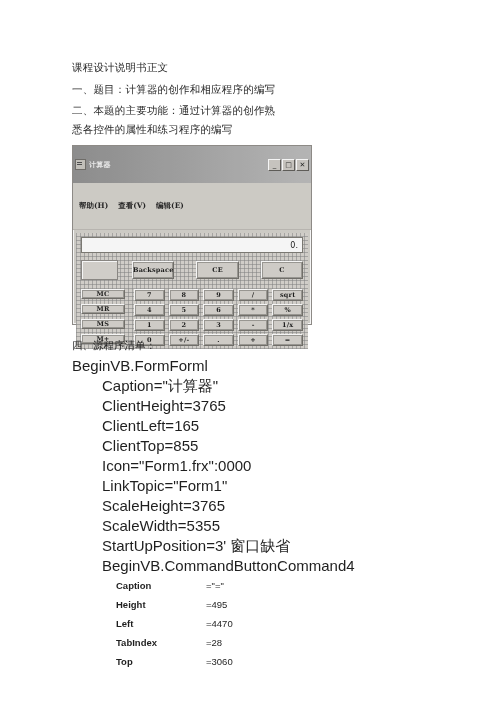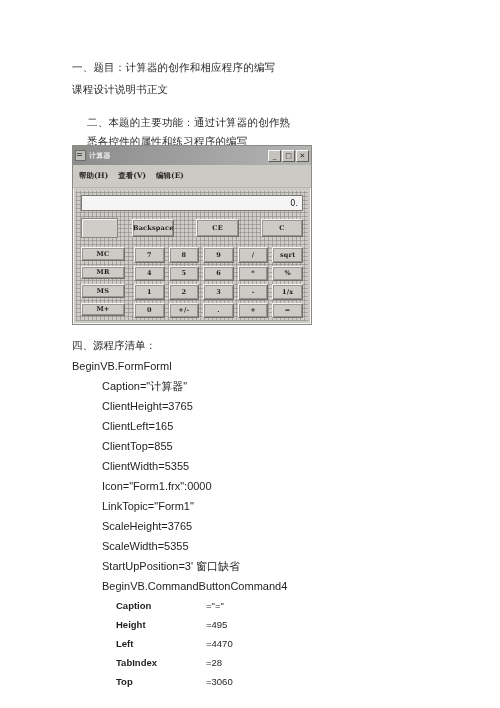--- a/index.html
+++ b/index.html
@@ -34,21 +34,21 @@
   .cn-line {
     font-family: "DejaVu Serif", "Liberation Serif", serif;
     font-size: 10.5px;
     line-height: 18.5px;
     color: #2a2a2a;
     white-space: pre-wrap;
     margin: 0 0 3px 0;
     letter-spacing: .2px;
   }
   .cn-block { margin: 0 0 3px 0; }
-  .cn-block .cn-line { margin: 15px; }
+  .cn-block .cn-line { margin: 0; }
 
   
   .calc-wrap {
     position: absolute;
     left: 72px;
     top: 145px;
     width: 240px;
     height: 180px;
   }
   .calc-window {
@@ -60,21 +60,21 @@
     box-shadow: 0 0 0 1px #ffffff inset;
     display: flex;
     flex-direction: column;
     filter: grayscale(25%) contrast(92%);
   }
   .titlebar {
     height: 13px;
     background: linear-gradient(to right, #8d8d8d, #b9b9b9);
     display: flex;
     align-items: center;
-    padding: 3px 2px;
+    padding: 12px 2px;
     flex: 0 0 auto;
   }
   .title-icon {
     width: 9px; height: 9px;
     background: #c8c4bc;
     border: 1px solid #6d6a65;
     margin-right: 3px;
     position: relative;
     flex: 0 0 auto;
   }
@@ -114,21 +114,21 @@
     line-height: 1;
     color: #1f1f1f;
     font-family: "DejaVu Sans", sans-serif;
   }
 
   .menubar {
     height: 14px;
     display: flex;
     align-items: center;
     gap: 10px;
-    padding: 4px 6px;
+    padding: 16px 6px;
     background: #d4d0c8;
     border-bottom: 1px solid #bdb9b1;
     flex: 0 0 auto;
   }
   .menu-item {
     font-family: "DejaVu Serif", serif;
     font-size: 7.5px;
     color: #1c1c1c;
     font-weight: bold;
     white-space: nowrap;
@@ -229,21 +229,21 @@
 
   
   .code-area {
     position: absolute;
     left: 72px;
     top: 334px;
     width: 380px;
   }
   .code-line {
     font-family: "Liberation Sans", "DejaVu Sans", sans-serif;
-    font-size: 11px;
+    font-size: 15px;
     line-height: 20px;
     color: #1f1f1f;
     white-space: pre;
     margin: 0;
   }
   .code-line.heading-cn {
     font-family: "DejaVu Serif", "Liberation Serif", serif;
     font-size: 10.5px;
     line-height: 22px;
   }
@@ -258,22 +258,22 @@
   }
   .prop-key { width: 90px; flex: 0 0 auto; font-weight: bold; }
   .prop-val { flex: 0 0 auto; }
 </style>
 </head>
 <body>
 
 <div class="page">
 
   <div class="doc-body">
+    <p class="cn-line">课程设计说明书正文</p>
     <p class="cn-line">一、题目：计算器的创作和相应程序的编写</p>
-    <p class="cn-line">课程设计说明书正文</p>
     <div class="cn-block">
       <p class="cn-line">二、本题的主要功能：通过计算器的创作熟
 悉各控件的属性和练习程序的编写</p>
     </div>
     <p class="cn-line">三、程序截图：</p>
   </div>
 
   <div class="calc-wrap">
     <div class="calc-window">
 
@@ -348,21 +348,20 @@
     </div>
   </div>
 
   <div class="code-area">
     <p class="code-line heading-cn">四、源程序清单：</p>
     <p class="code-line">BeginVB.FormForml</p>
     <p class="code-line i1">Caption="计算器"</p>
     <p class="code-line i1">ClientHeight=3765</p>
     <p class="code-line i1">ClientLeft=165</p>
     <p class="code-line i1">ClientTop=855</p>
-    <p class="code-line i1">ClientWidth=5355</p>
     <p class="code-line i1">Icon="Form1.frx":0000</p>
     <p class="code-line i1">LinkTopic="Form1"</p>
     <p class="code-line i1">ScaleHeight=3765</p>
     <p class="code-line i1">ScaleWidth=5355</p>
     <p class="code-line i1">StartUpPosition=3' 窗口缺省</p>
     <p class="code-line i1">BeginVB.CommandButtonCommand4</p>
 
     <div class="prop-row">
       <span class="prop-key">Caption</span>
       <span class="prop-val">="="</span>

